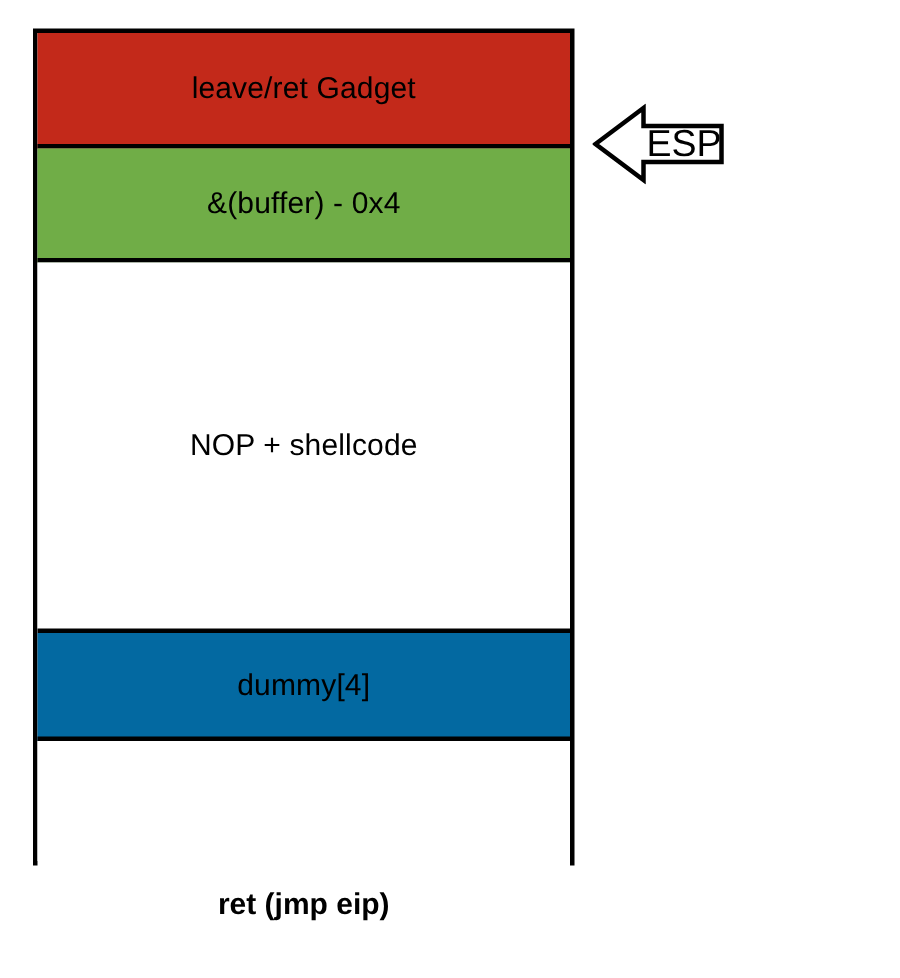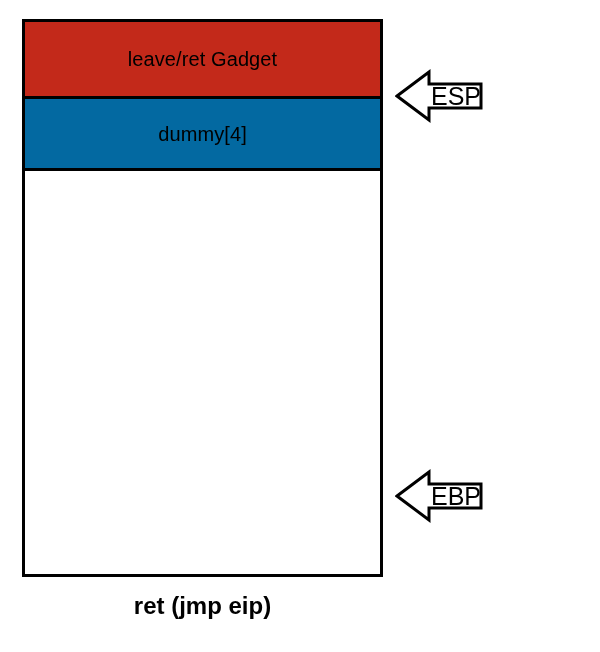--- a/index.html
+++ b/index.html
@@ -61,21 +61,21 @@
     letter-spacing: 0.1px;
   }
 
   
   .caption {
     position: absolute;
     left: 22px;
     top: 592px;
     width: 361px;
     text-align: center;
-    font-size: 24px;
+    font-size: 20px;
     font-weight: bold;
     color: #000000;
     white-space: nowrap;
   }
 
   
   .reg-arrow {
     position: absolute;
     width: 88px;
     height: 54px;
@@ -107,41 +107,41 @@
 <body>
 
 <div id="stack-diagram">
 
   <div class="stack-box">
 
     <div class="stack-cell" style="height:77px; background:#C3291A;">
       <span class="cell-label">leave/ret Gadget</span>
     </div>
 
+    <div class="stack-cell" style="height:76px; background:#70AD47;">
+      <span class="cell-label">&amp;(buffer) - 0x4</span>
+    </div>
 
+    <div class="stack-cell" style="height:247px; background:#FFFFFF;">
+      <span class="cell-label">NOP + shellcode</span>
+    </div>
 
     <div class="stack-cell" style="height:72px; background:#0369a1;">
       <span class="cell-label">dummy[4]</span>
     </div>
 
     <div class="stack-cell" style="height:86px; background:#FFFFFF;">
       <span class="cell-label"></span>
     </div>
 
   </div>
 
   <div class="reg-arrow" id="arrow-esp">
     <svg viewBox="0 0 88 54" xmlns="http://www.w3.org/2000/svg">
       <polygon points="2,27 34,3 34,15 86,15 86,39 34,39 34,51" fill="#ffffff" stroke="#000000" stroke-width="3" stroke-linejoin="miter"></polygon>
     </svg>
     <span class="reg-text">ESP</span>
   </div>
 
-  <div class="reg-arrow" id="arrow-ebp">
-    <svg viewBox="0 0 88 54" xmlns="http://www.w3.org/2000/svg">
-      <polygon points="2,27 34,3 34,15 86,15 86,39 34,39 34,51" fill="#ffffff" stroke="#000000" stroke-width="3" stroke-linejoin="miter"></polygon>
-    </svg>
-    <span class="reg-text">EBP</span>
-  </div>
 
   <div class="caption">ret (jmp eip)</div>
 
 </div>
 
 </body></html>

